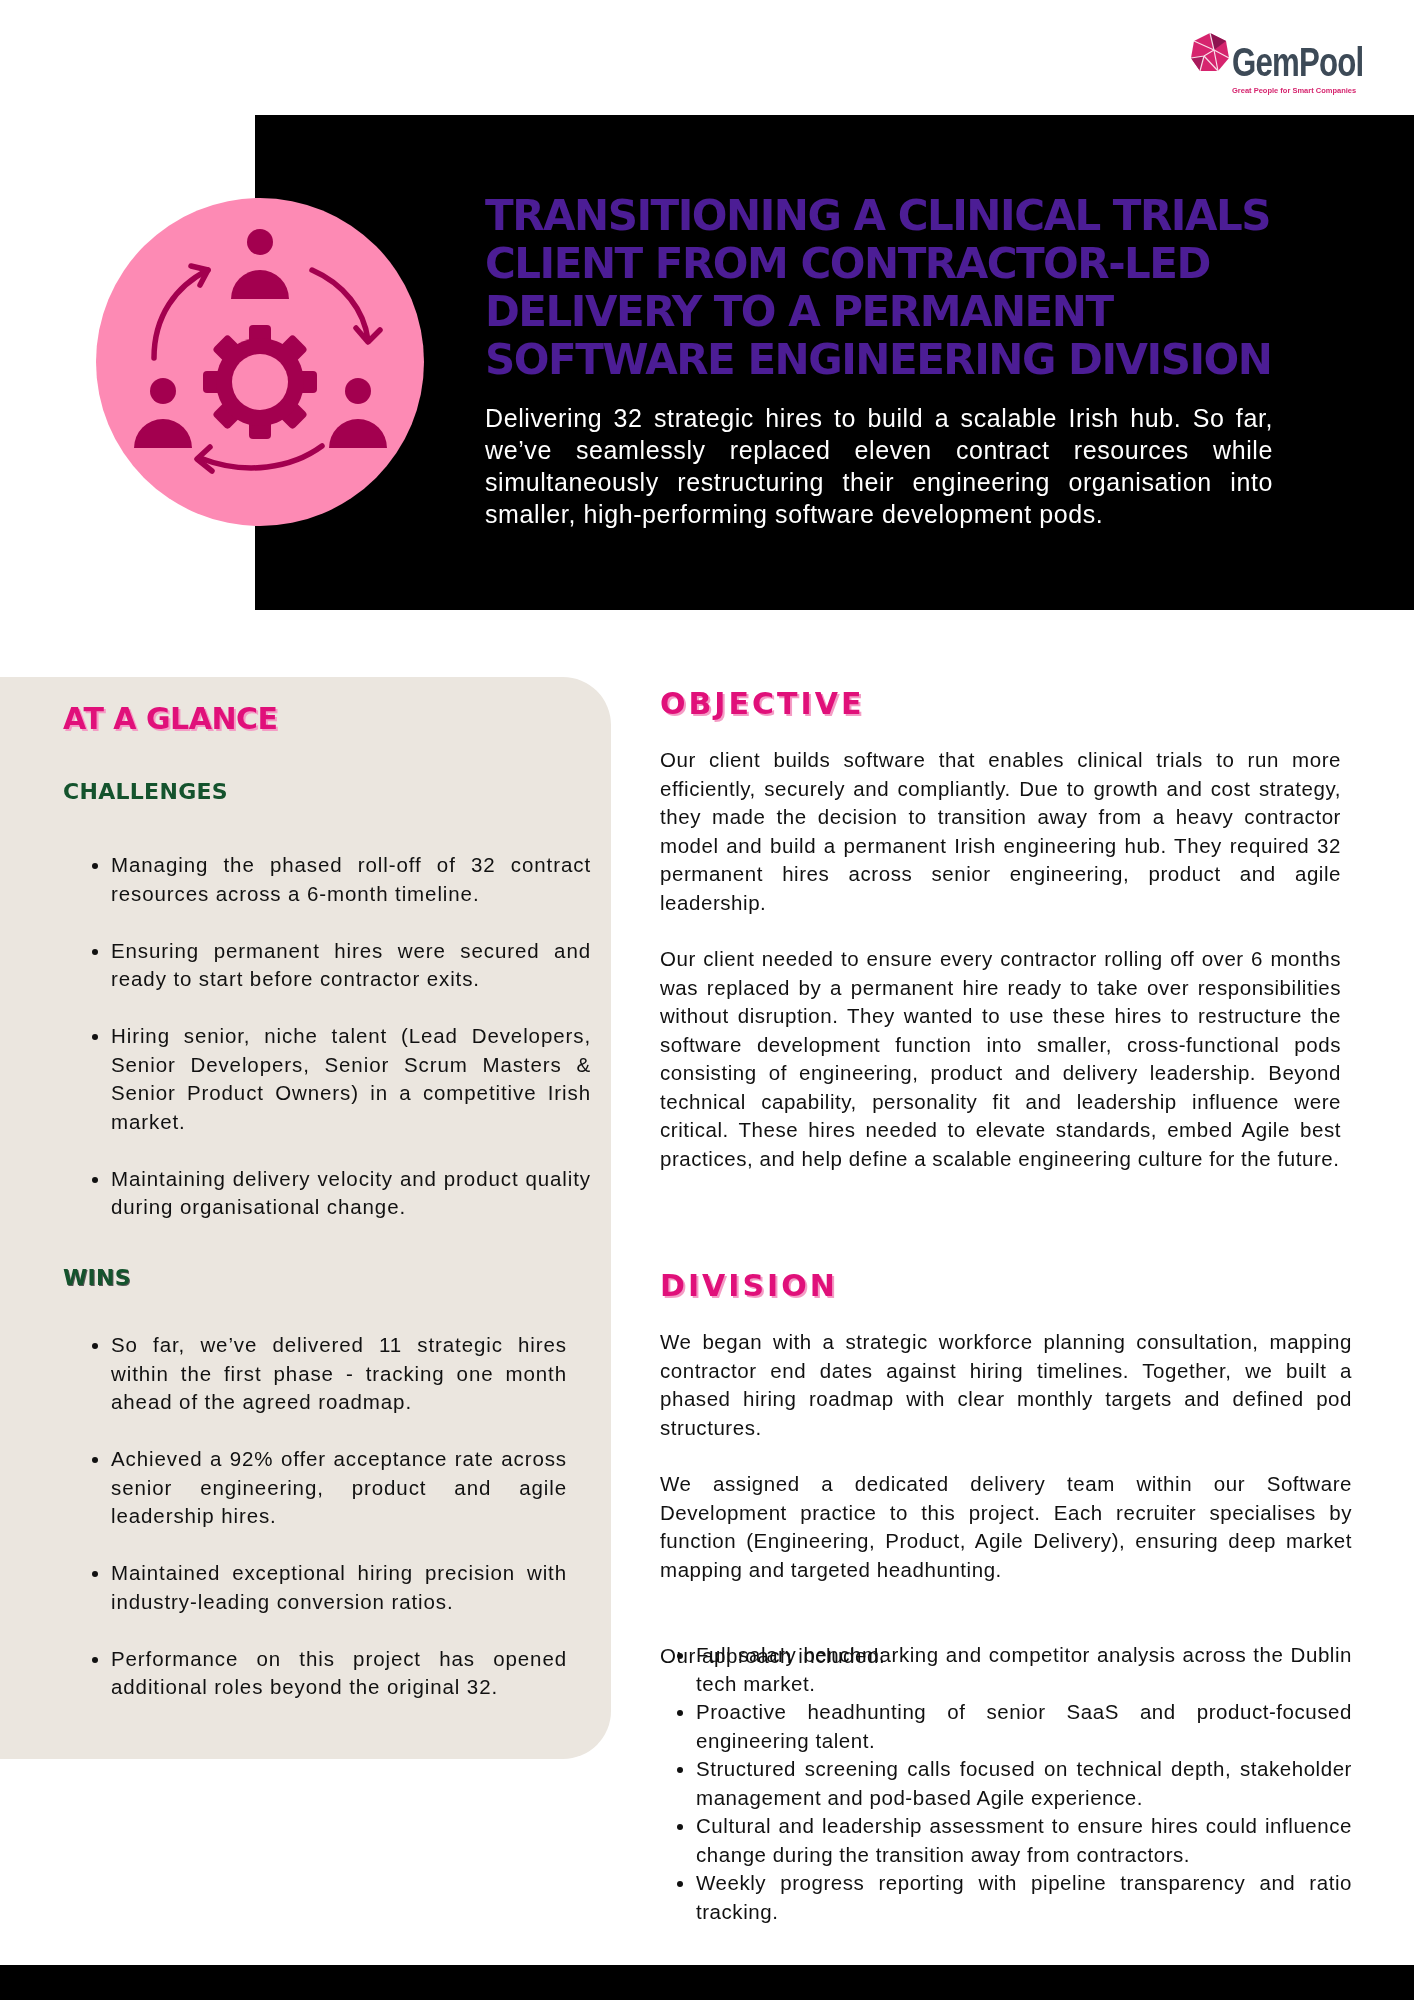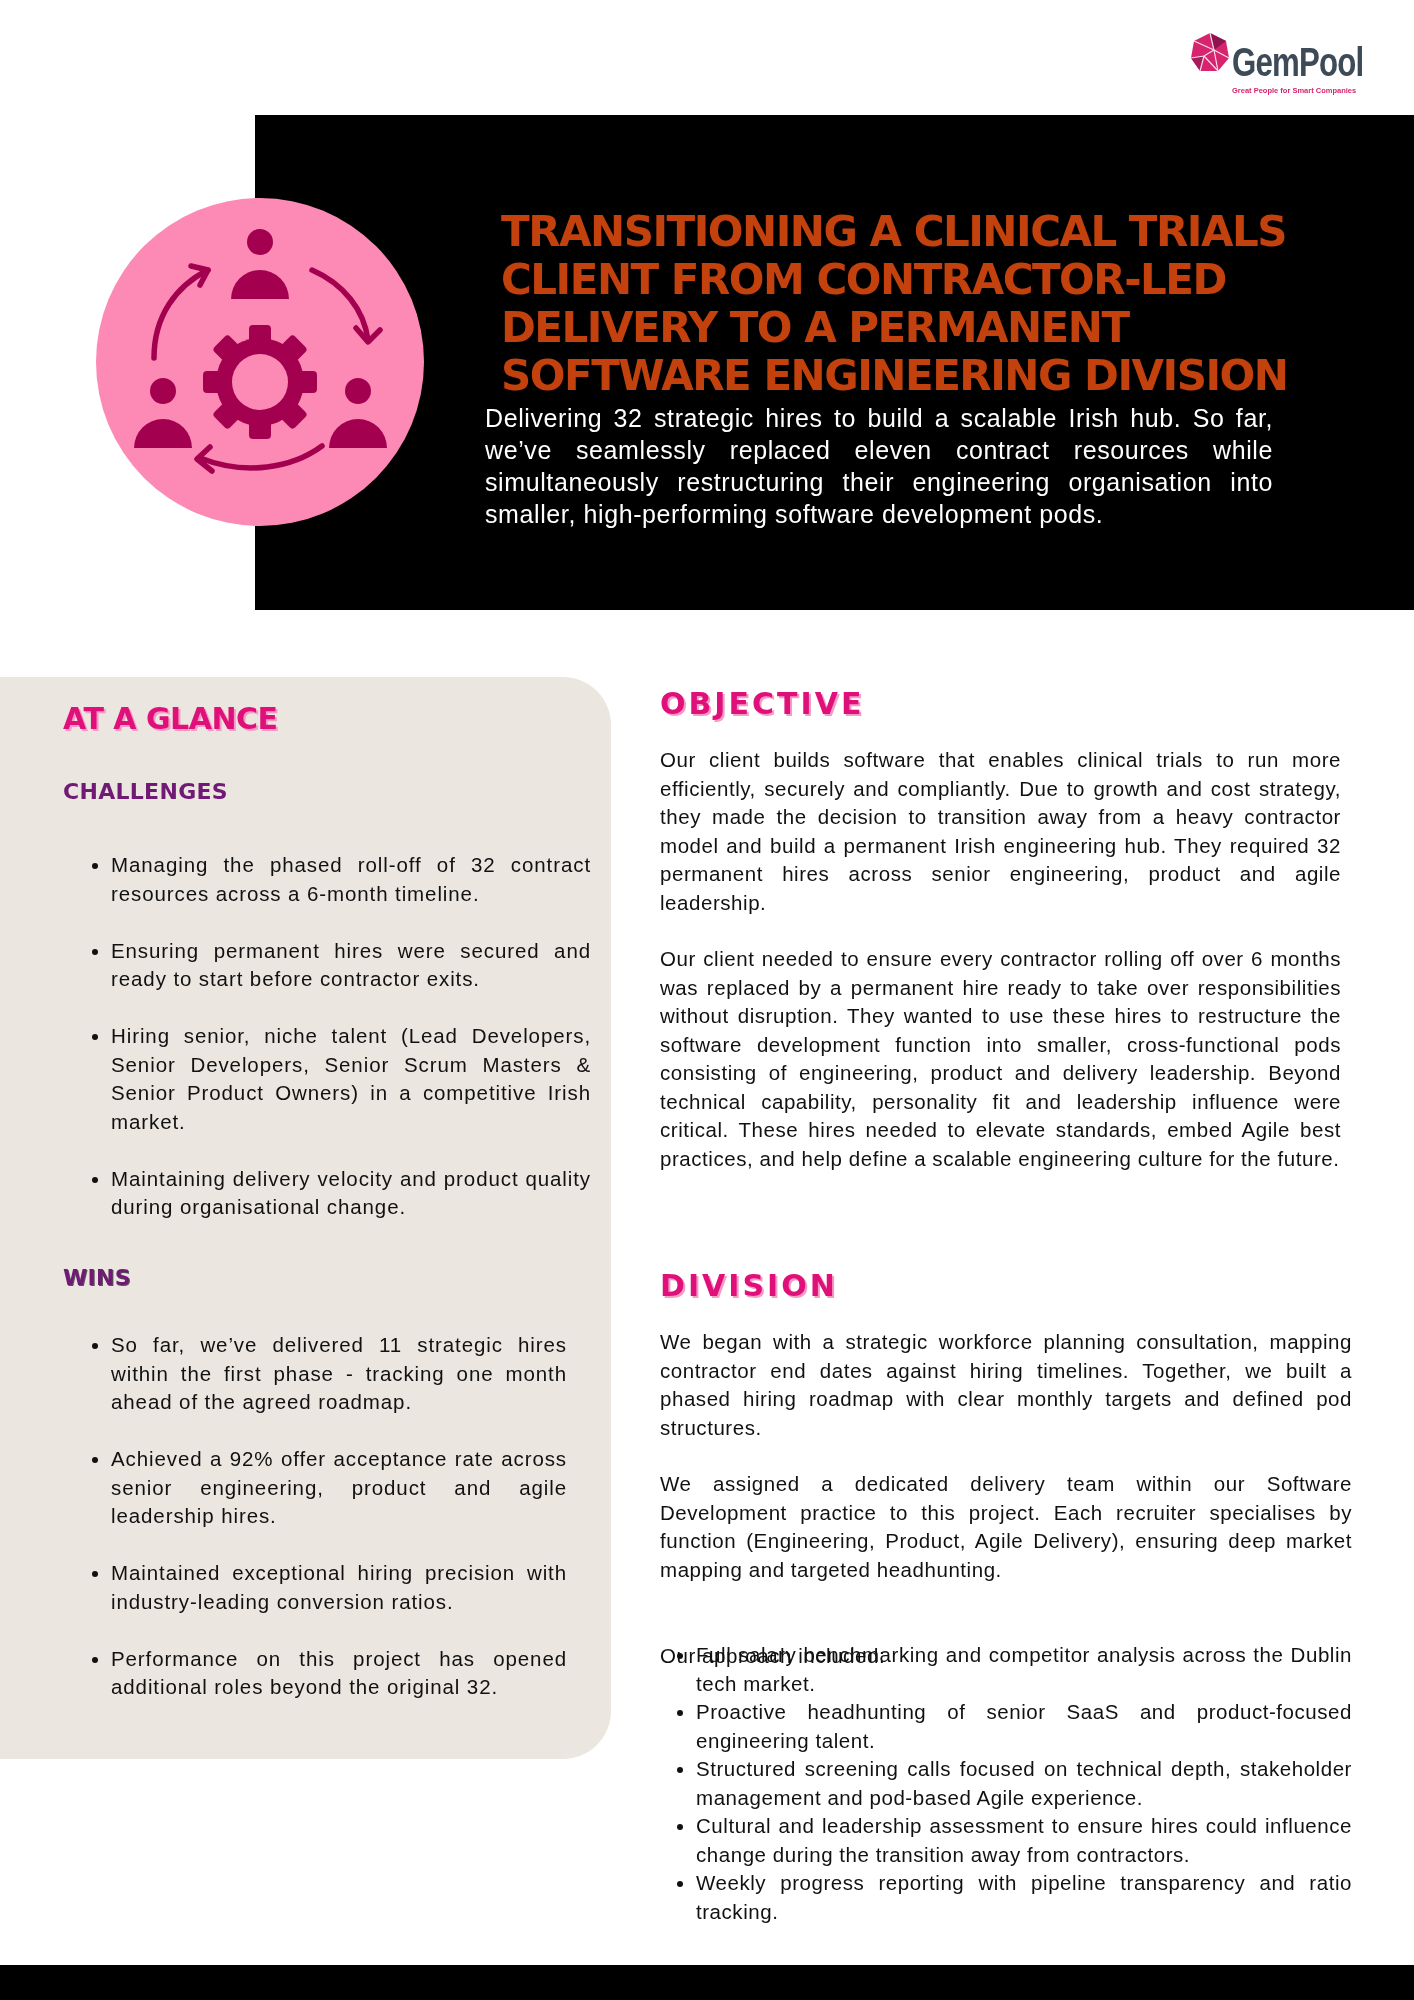--- a/index.html
+++ b/index.html
@@ -2,25 +2,25 @@
 <html><head>
 <meta charset="utf-8">
 <style>
   html, body { margin:0; padding:0; }
   body { width:1414px; height:2000px; background:#ffffff; position:relative; overflow:hidden; font-family:"Liberation Sans", sans-serif; color:#111; }
   .logo { position:absolute; left:1190px; top:30px; width:170px; height:70px; }
   .logo-word { position:absolute; left:42px; top:12px; font-family:"Liberation Sans", sans-serif; font-weight:bold; font-size:40px; letter-spacing:-1px; color:#3d4a57; transform:scaleX(0.78); transform-origin:left top; line-height:1; }
   .logo-tag { position:absolute; left:42px; top:56px; font-size:7.5px; color:#d6246e; font-weight:bold; white-space:nowrap; }
   .hero { position:absolute; left:255px; top:115px; width:1159px; height:495px; background:#000; }
   .hero-circle { position:absolute; left:96px; top:198px; width:328px; height:328px; border-radius:50%; background:#fd8ab4; }
-  .hero-title { position:absolute; left:485px; top:192px; width:800px; margin:16px; font-family:"DejaVu Sans", sans-serif; font-weight:bold; font-size:42px; line-height:48px; color:#c2410c; letter-spacing:-1.5px; }
+  .hero-title { position:absolute; left:485px; top:192px; width:800px; margin:0; font-family:"DejaVu Sans", sans-serif; font-weight:bold; font-size:42px; line-height:48px; color:#4c1d95; letter-spacing:-1.5px; }
   .hero-sub { position:absolute; left:485px; top:402px; width:788px; margin:0; font-size:25px; line-height:32px; color:#fff; text-align:justify; letter-spacing:0.6px; }
   .glance { position:absolute; left:0; top:677px; width:611px; height:1082px; background:#ebe6df; border-radius:0 48px 48px 0; }
   .h-pink { font-family:"DejaVu Sans", sans-serif; font-weight:bold; color:#e0107a; margin:0; text-shadow:2px 2px 0 #f49cc5; }
-  .h-black { font-family:"DejaVu Sans", sans-serif; font-weight:bold; color:#701a75; margin:0; }
+  .h-black { font-family:"DejaVu Sans", sans-serif; font-weight:bold; color:#14532d; margin:0; }
   .glance-title { position:absolute; left:63px; top:24px; font-size:30px; letter-spacing:-0.5px; }
   .sub-h { position:absolute; left:63px; font-size:22px; letter-spacing:0.3px; }
   ul.blist { position:absolute; margin:12px; padding:0 0 0 36px; list-style:disc; font-size:20.5px; line-height:28.5px; letter-spacing:0.9px; text-align:justify; }
   ul.blist li { margin-bottom:28.5px; }
   .col-h { position:absolute; left:660px; font-size:30px; letter-spacing:3px; }
   .para { position:absolute; left:660px; margin:0; font-size:20.5px; line-height:28.5px; text-align:justify; letter-spacing:0.55px; }
   ul.tight { position:absolute; left:660px; margin:0; padding:0 0 0 36px; list-style:disc; font-size:20.5px; line-height:28.5px; text-align:justify; letter-spacing:0.55px; width:656px; }
   .footer { position:absolute; left:0; top:1965px; width:1414px; height:35px; background:#000; }
 </style>
 </head>

